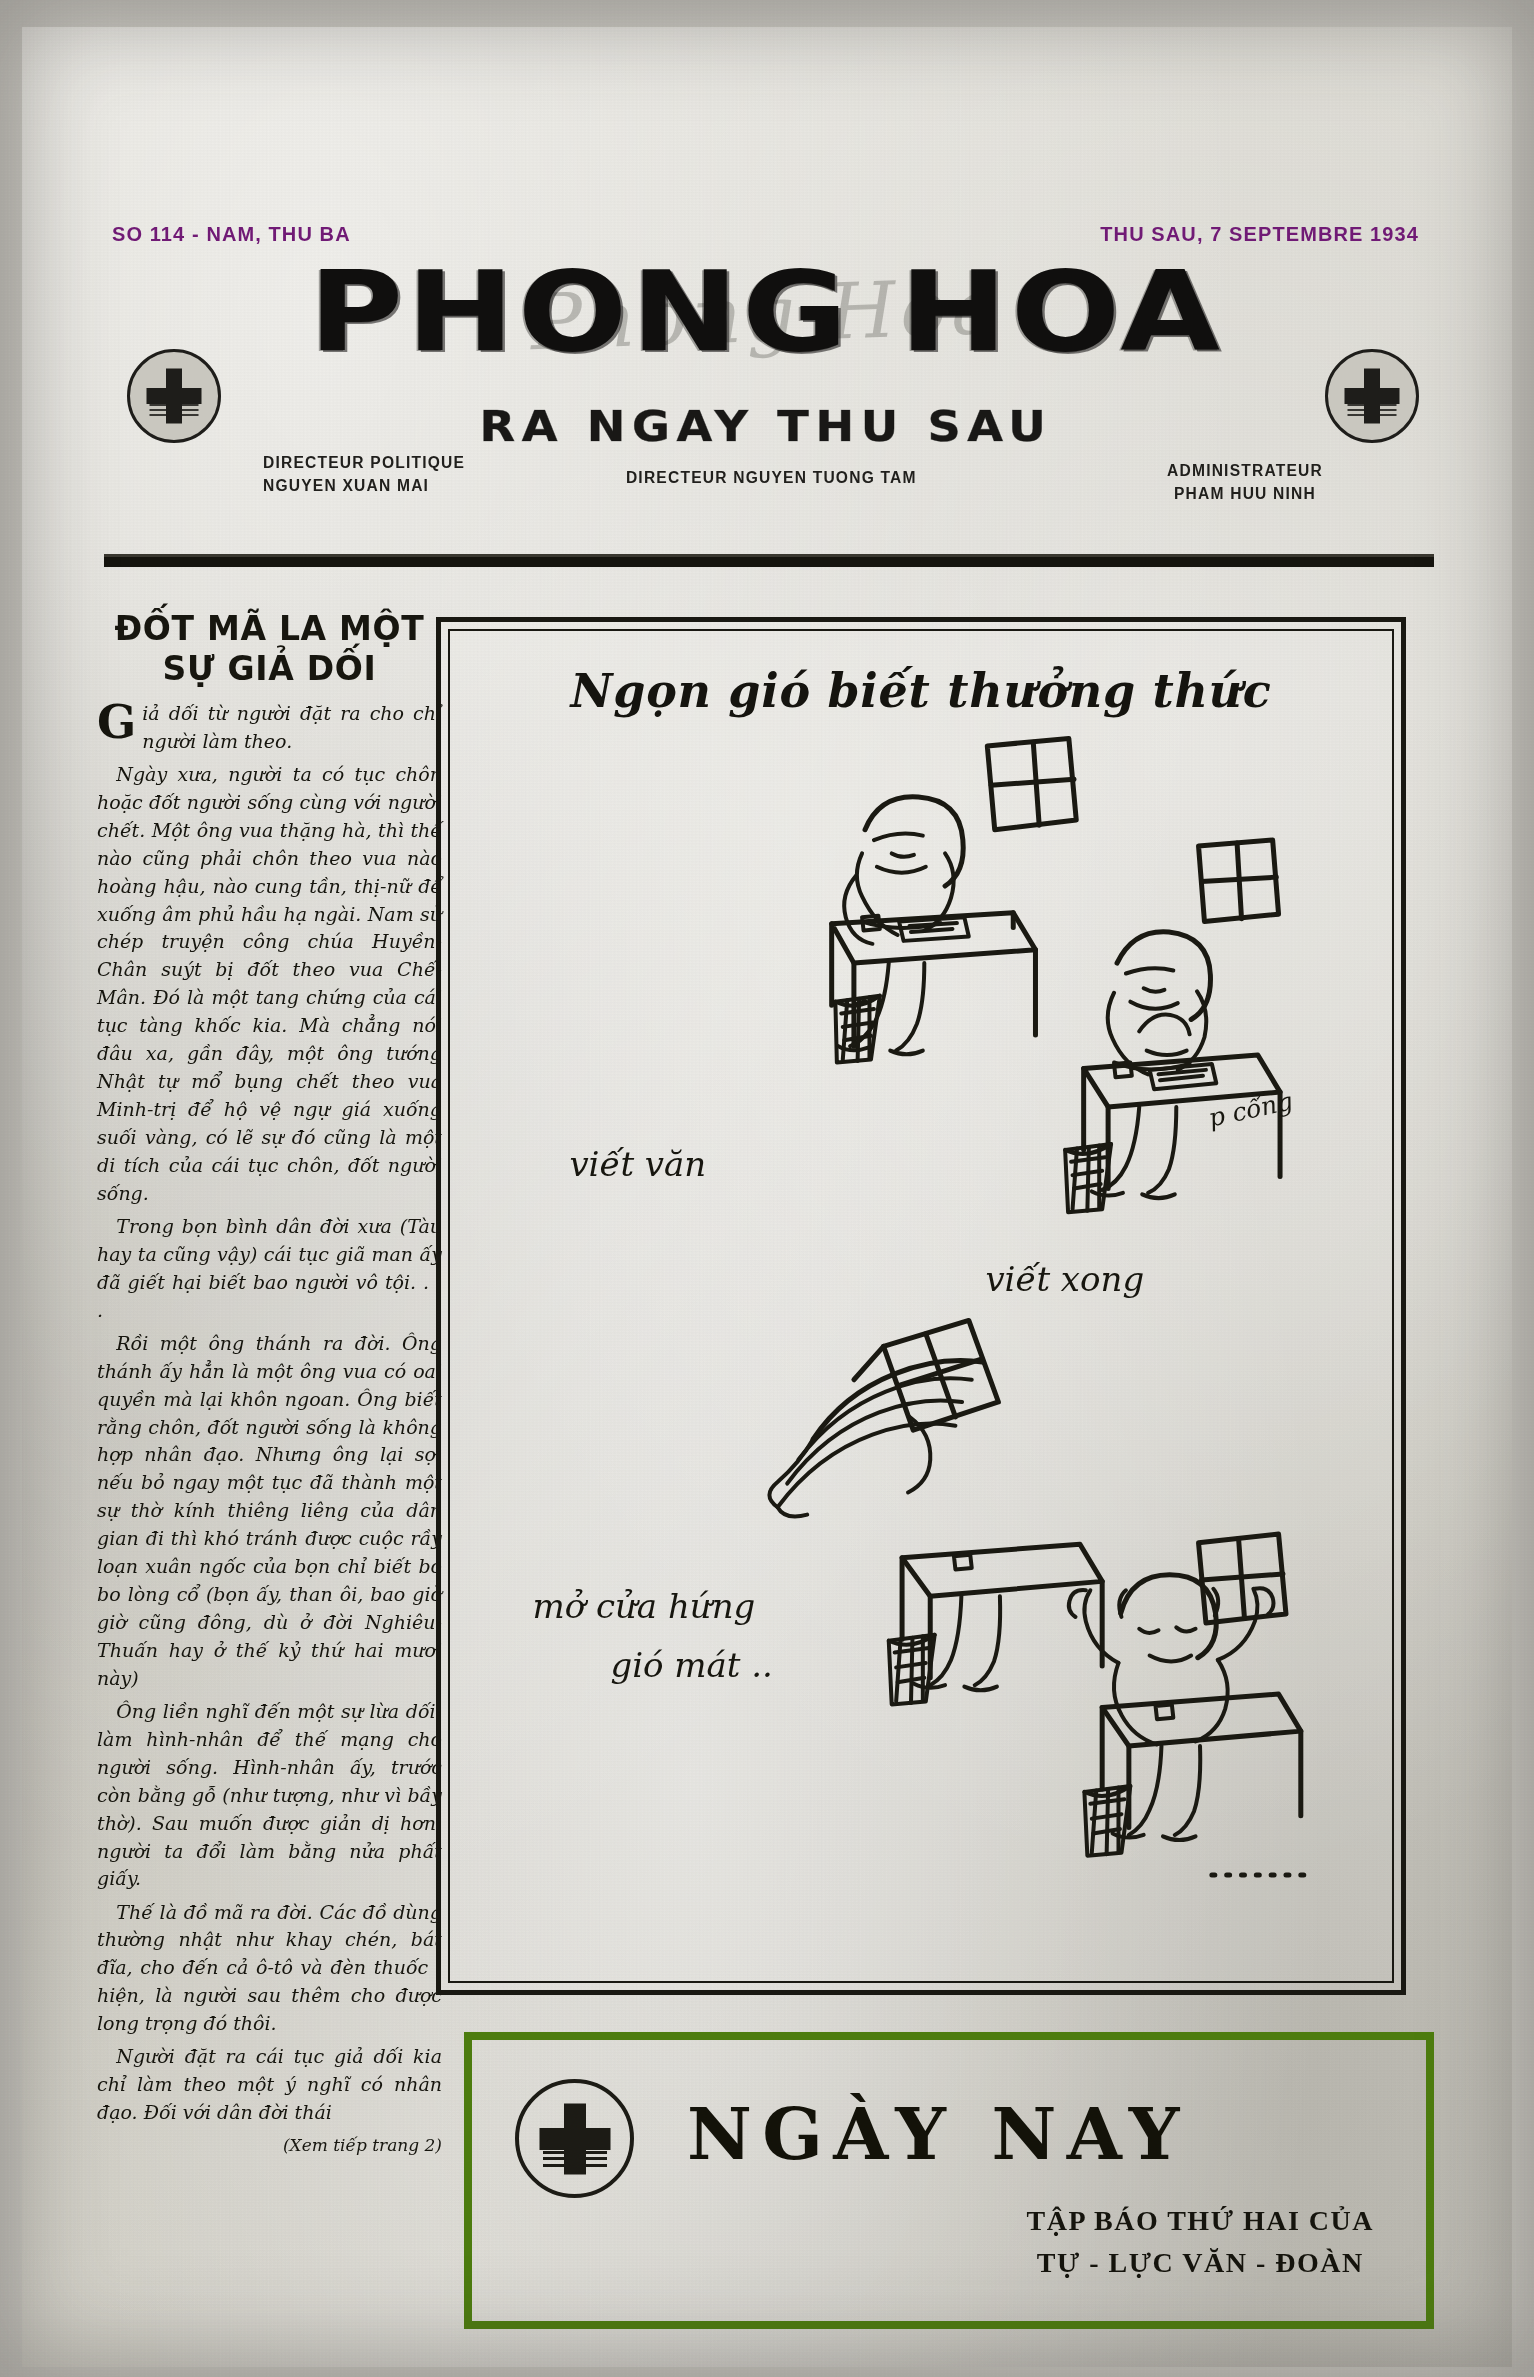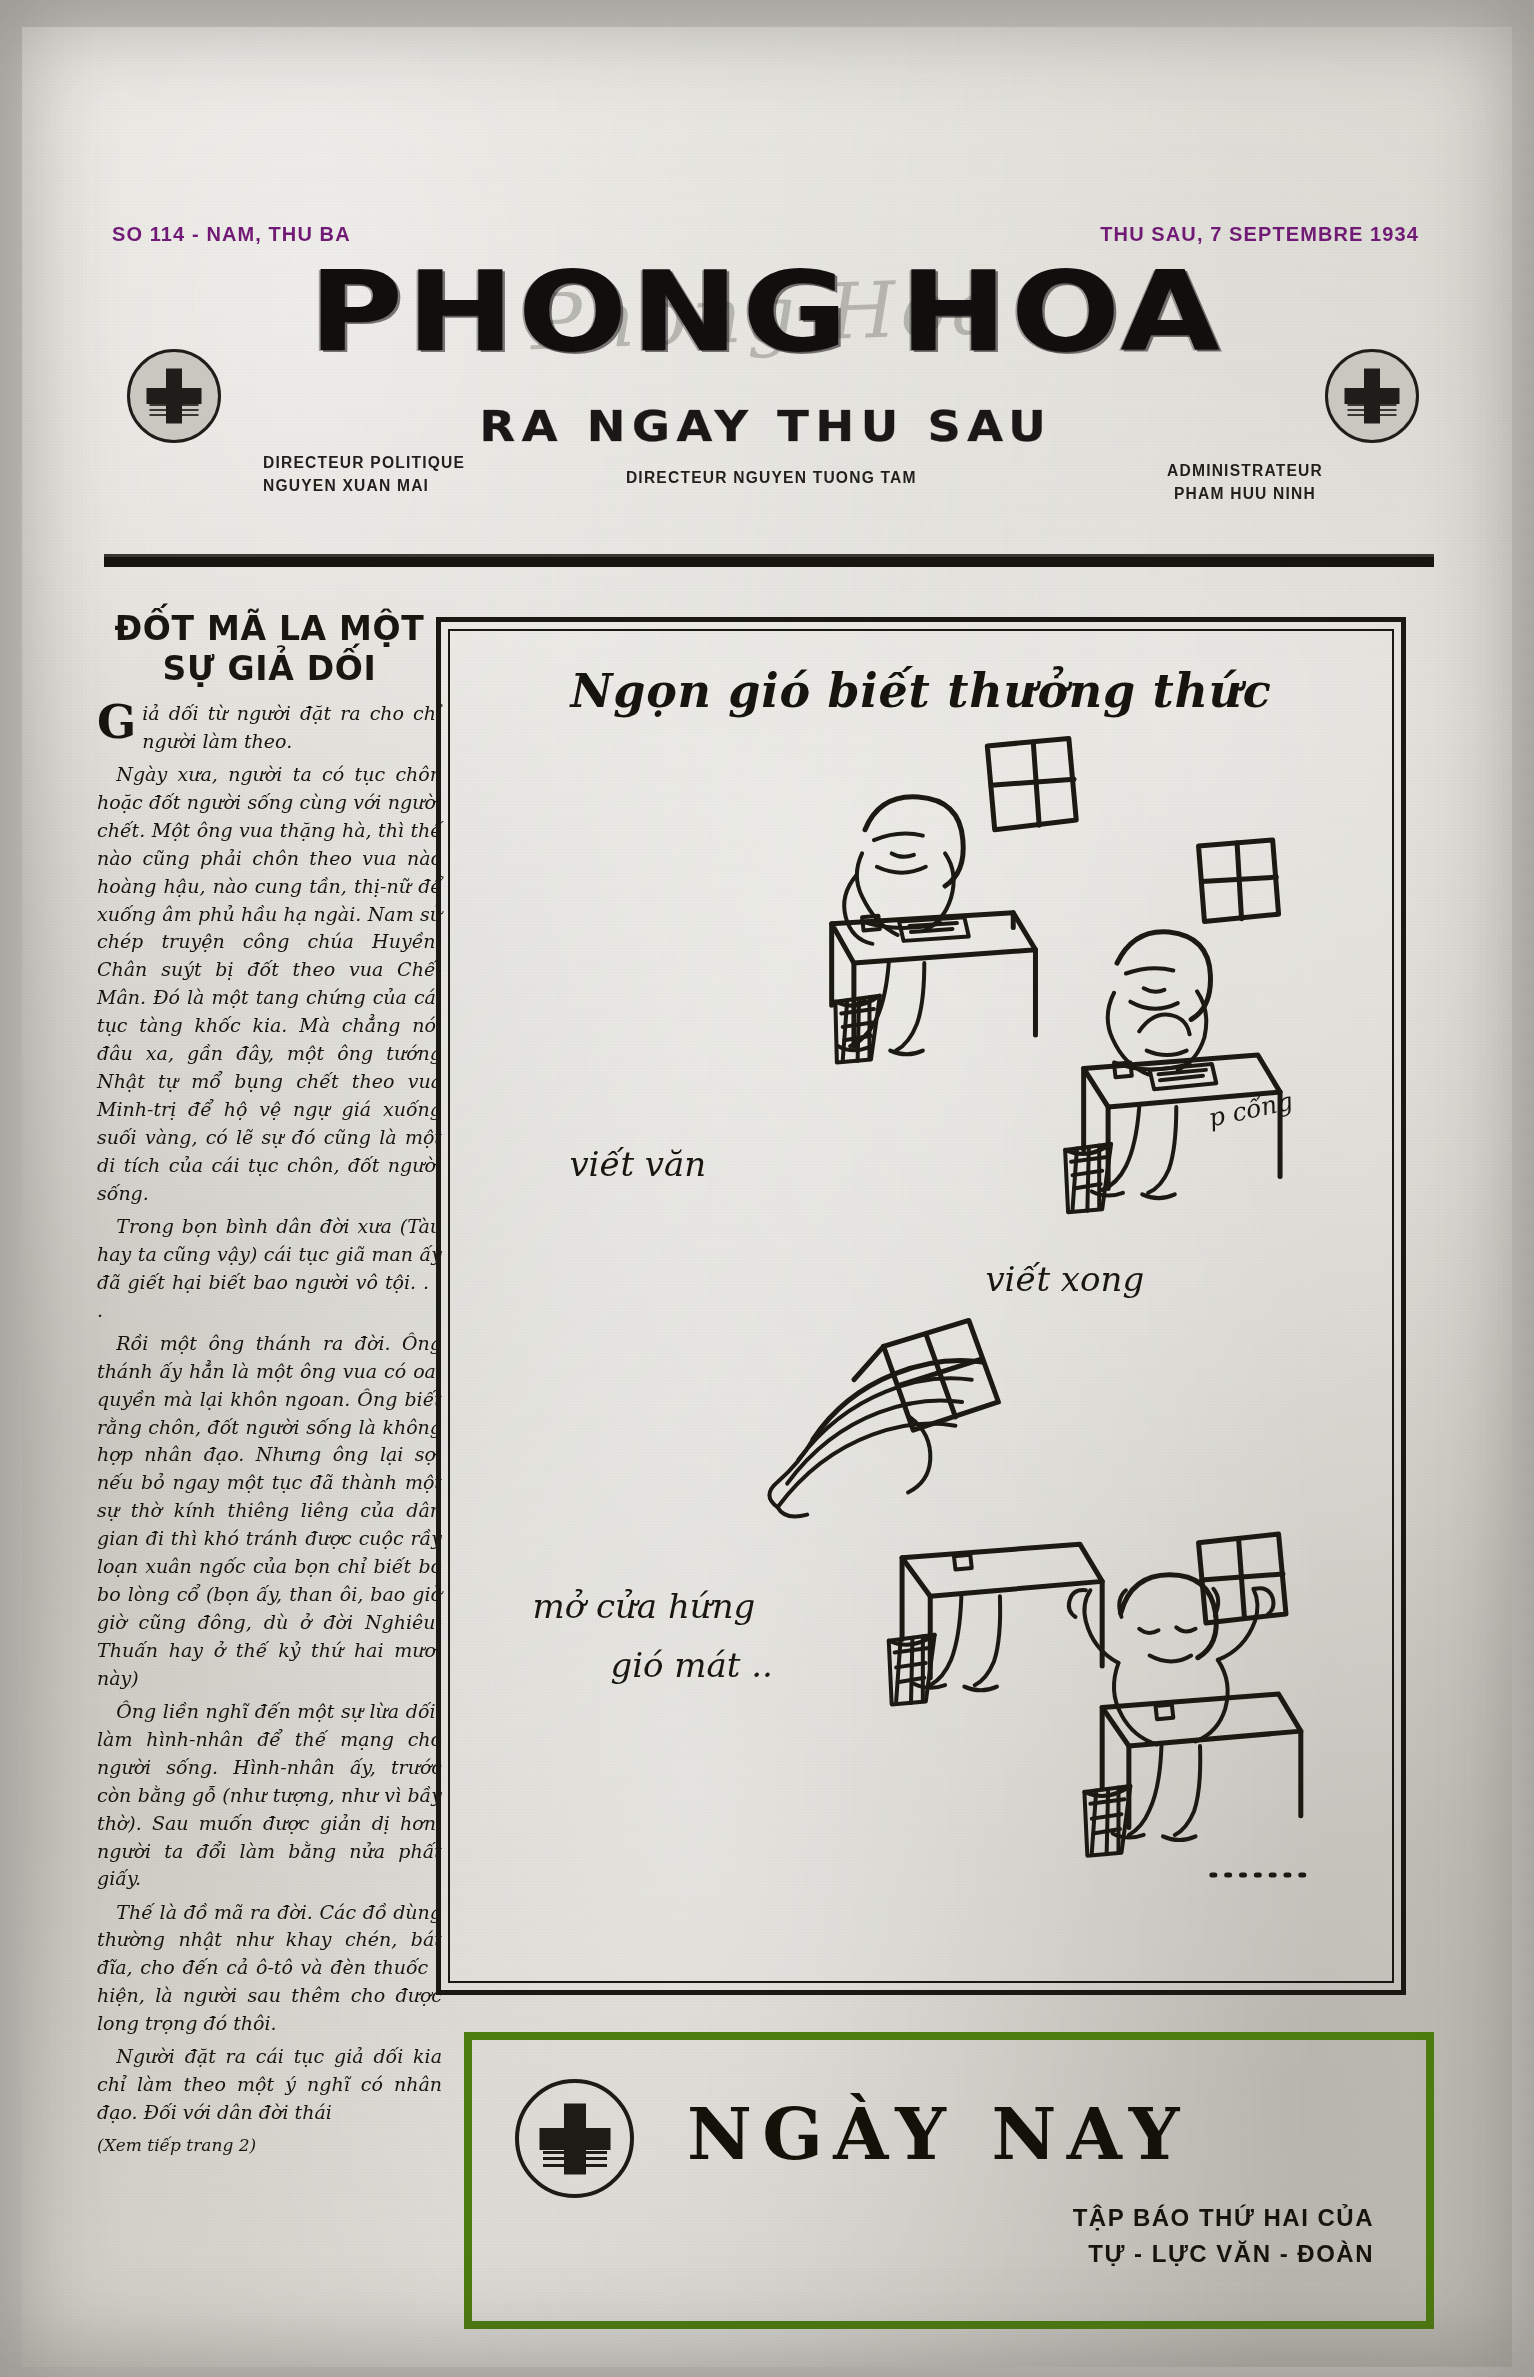--- a/index.html
+++ b/index.html
@@ -191,21 +191,21 @@
     float: left;
     font-family: "DejaVu Serif", serif;
     font-style: normal;
     font-weight: bold;
     font-size: 46px;
     line-height: 36px;
     padding: 4.5px 6px 0 0;
   }
   .cont-note {
     margin-top: 7.4px;
-    text-align: left;
+    text-align: right;
     font-family: "DejaVu Serif", serif;
     font-style: italic;
     font-size: 17px;
   }
 
   
   .cartoon {
     position: absolute;
     left: 436px;
     top: 617px;
@@ -293,24 +293,24 @@
     left: 215px; top: 52px;
     font-family: "DejaVu Serif", serif;
     font-weight: bold;
     font-size: 71px;
     letter-spacing: 10.4px;
     color: #131209;
   }
   .ad-sub {
     position: absolute;
     right: 52px; top: 160px;
-    text-align: right;
-    font-family: Liberation Sans, sans-serif;
-    font-weight: bold;
-    font-size: 24px;
+    text-align: center;
+    font-family: Liberation Serif, serif;
+    font-weight: bold;
+    font-size: 28px;
     letter-spacing: 1.5px;
     line-height: 1.5;
     color: #15140d;
   }
 </style>
 </head>
 <body>
 
 <div class="page">
   <div class="paper"></div>

